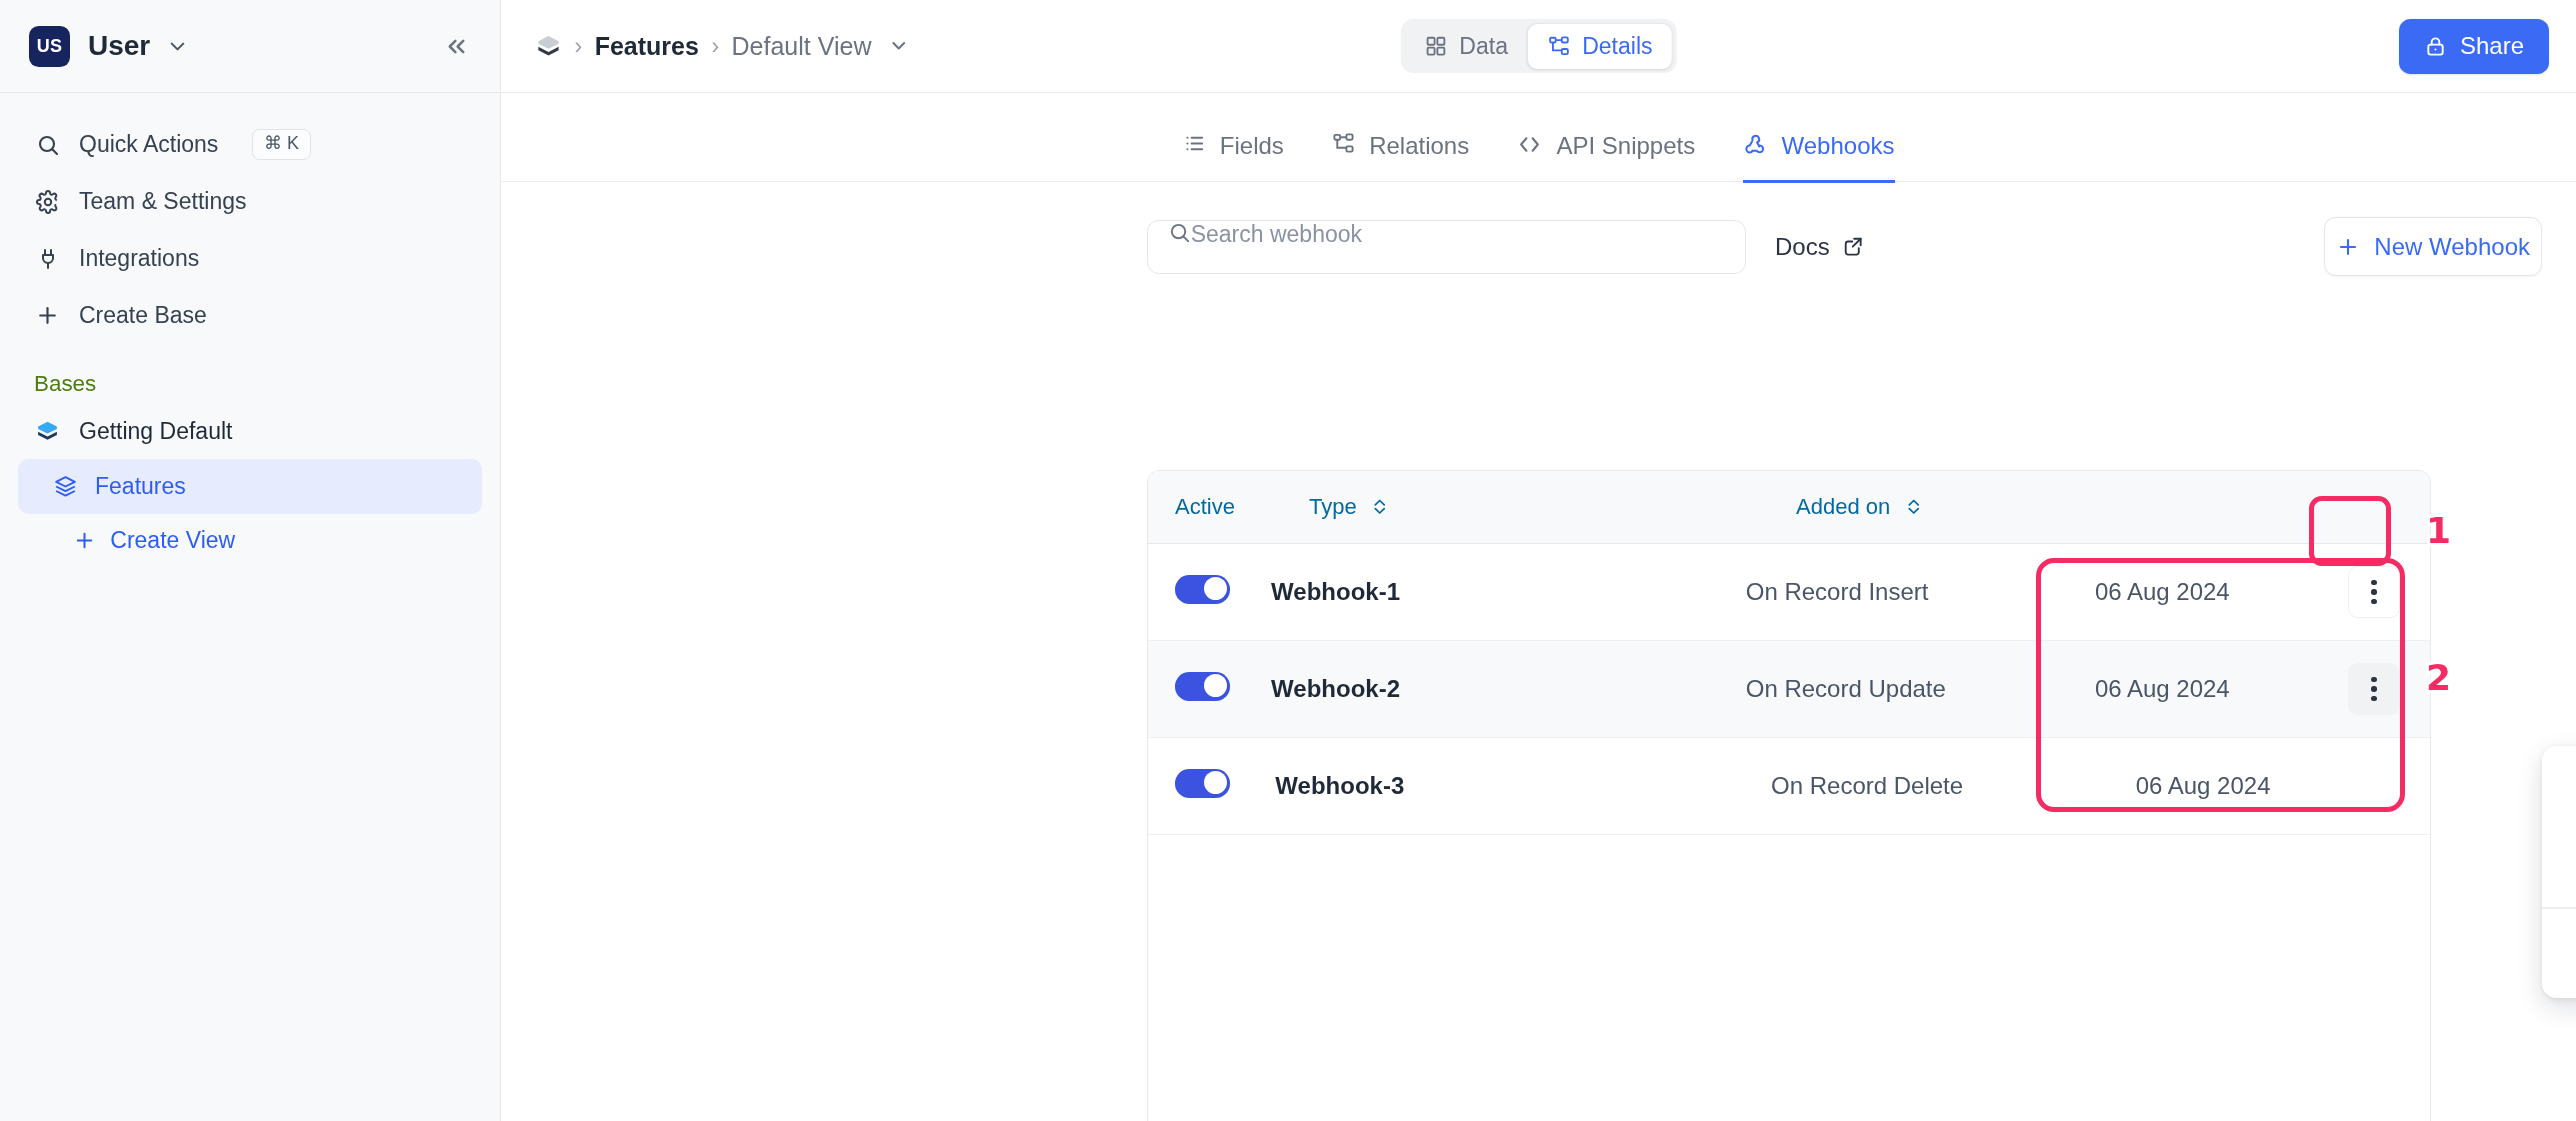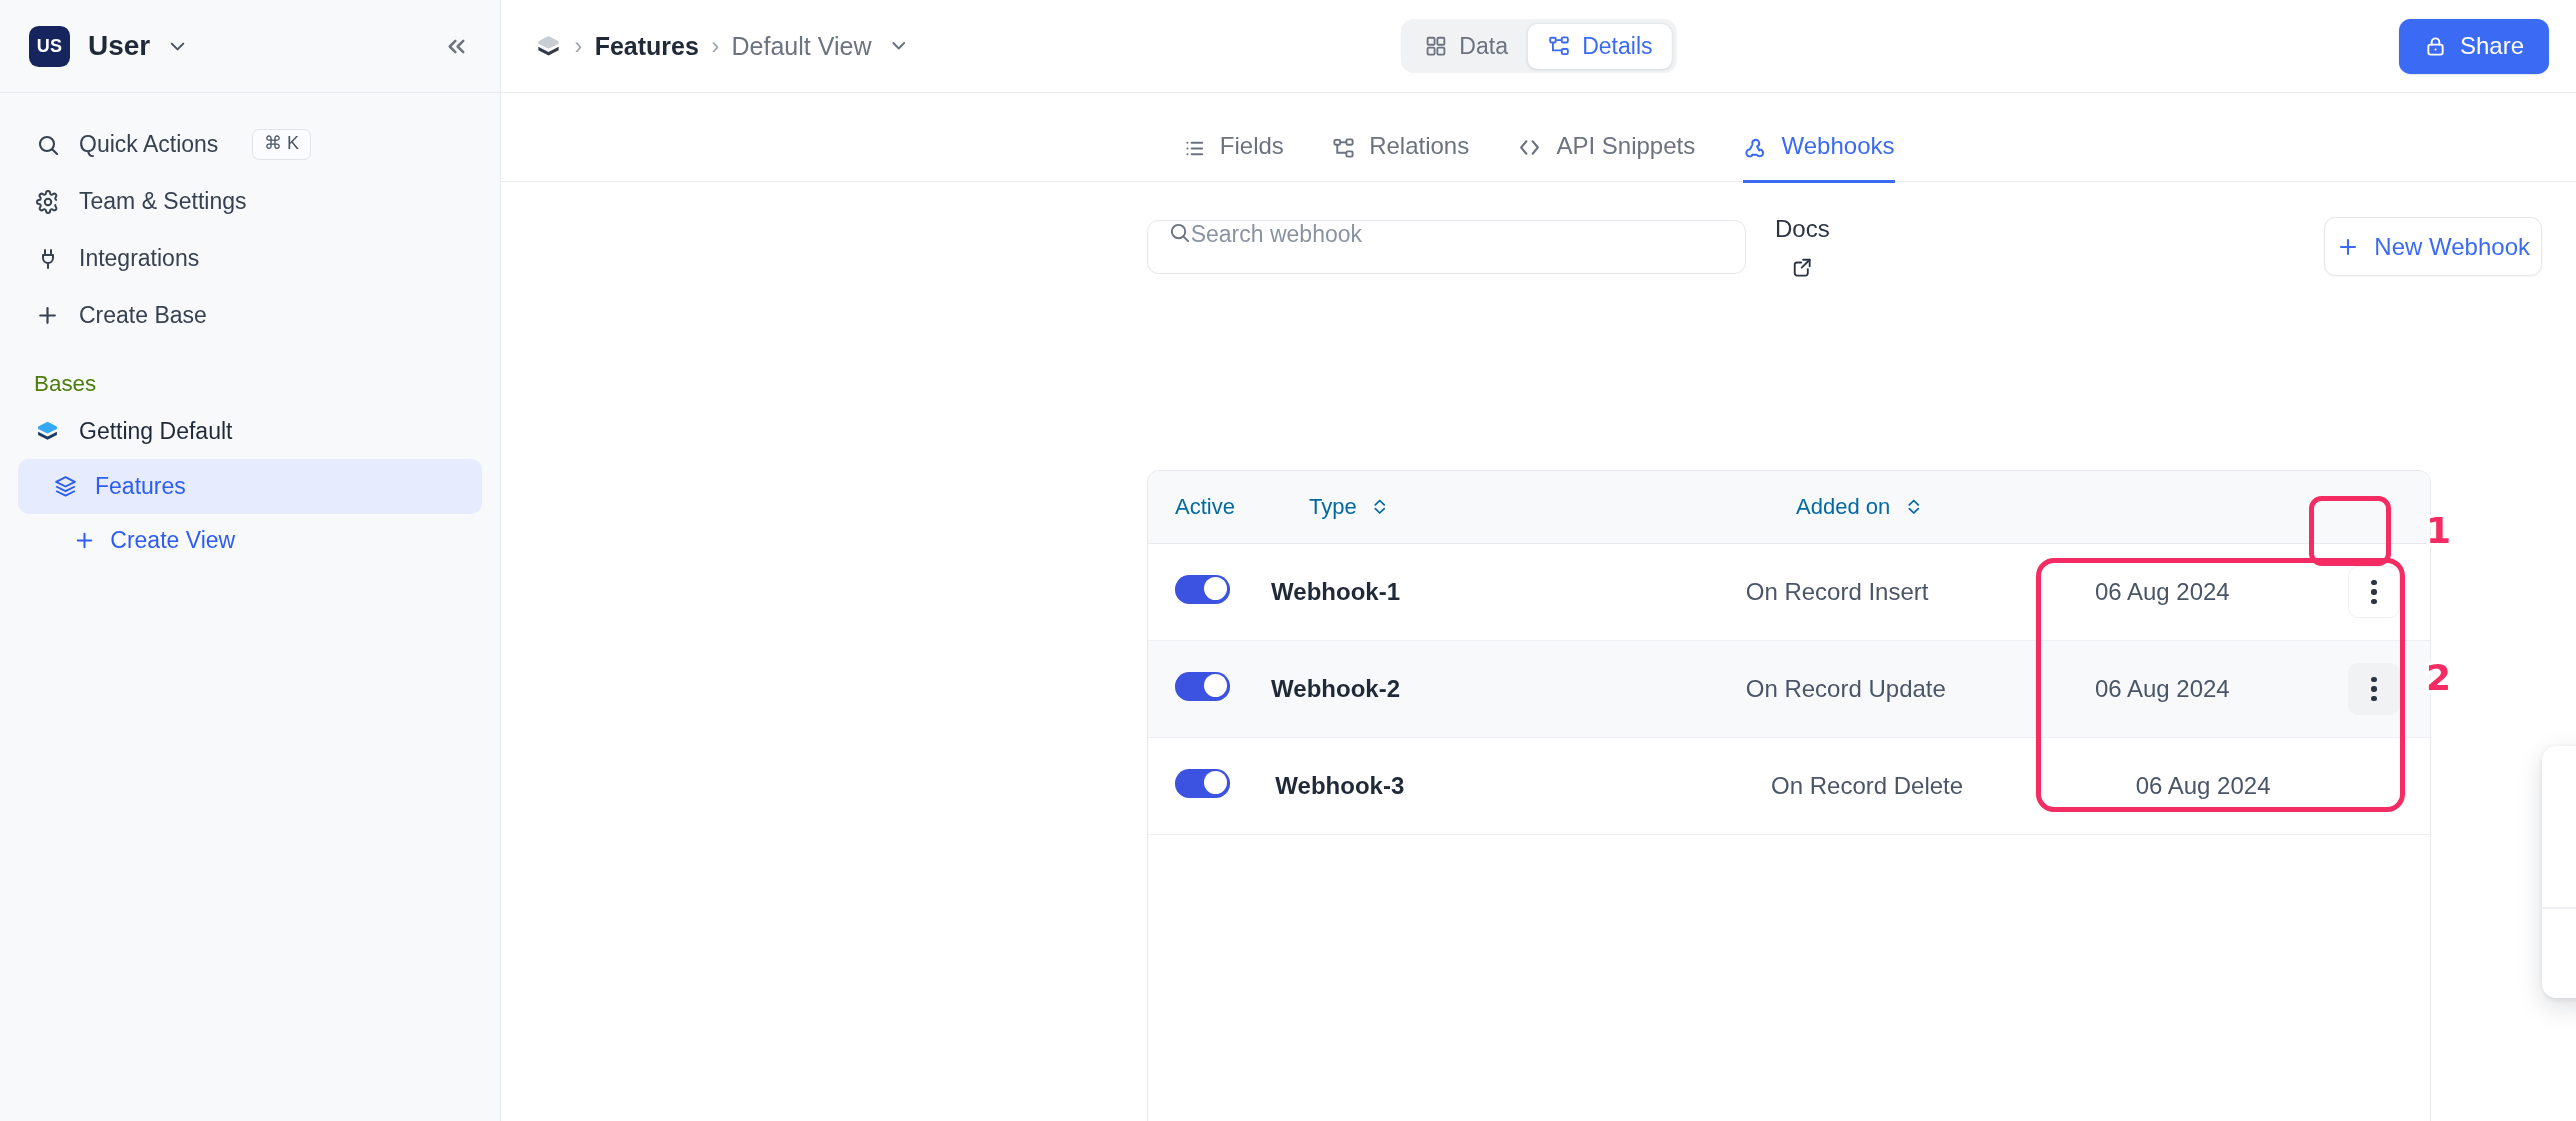--- a/index.html
+++ b/index.html
@@ -109,21 +109,21 @@
     font-size: 24px; font-weight: 400;
     box-shadow: 0 0.9px 1.8px rgba(16,24,40,.12);
   }
 
   .tabsbar {
     height: 89px; border-bottom: 1.8px solid #E9EBEF;
     display: flex; align-items: flex-end; justify-content: center;
     gap: 48px;
   }
   .tab {
-    display: flex; align-items: flex-end; gap: 14.3px;
+    display: flex; align-items: flex-start; gap: 14.3px;
     font-size: 24px; color: #6B7280;
     padding-bottom: 19.7px; border-bottom: 3.6px solid transparent;
     position: relative; top: 1.8px;
   }
   .tab.active { color: #3B6BF5; border-bottom-color: #3B6BF5; }
 
   .content { flex: 1; padding: 0 0 0 0; position: relative; }
 
   .toolrow {
     display: flex; align-items: center;
@@ -134,21 +134,21 @@
   .search {
     position: relative;
     width: 599px; height: 54px;
     border: 1.8px solid #E3E6EA; border-radius: 11.6px;
     display: flex; align-items: flex-start; padding: 0 19.7px; gap: 0;
     background: #fff;
   }
   .search .ph { color: #8A93A3; font-size: 23px; }
   .docs {
     margin-left: 29px; display: flex; align-items: center; gap: 12.5px;
-    font-size: 24px; color: #2B3445; font-weight: 400; flex-direction: column;
+    font-size: 24px; color: #2B3445; font-weight: 400;
   }
   .newhook {
     margin-left: auto;
     display: flex; align-items: center; gap: 14.3px;
     height: 59px; padding: 0 11px;
     border: 1.8px solid #E3E6EA; border-radius: 11.6px;
     color: #3B6BF5; font-size: 24px; background: #fff;
     box-shadow: 0 0.9px 1.8px rgba(16,24,40,.05);
   }
 

